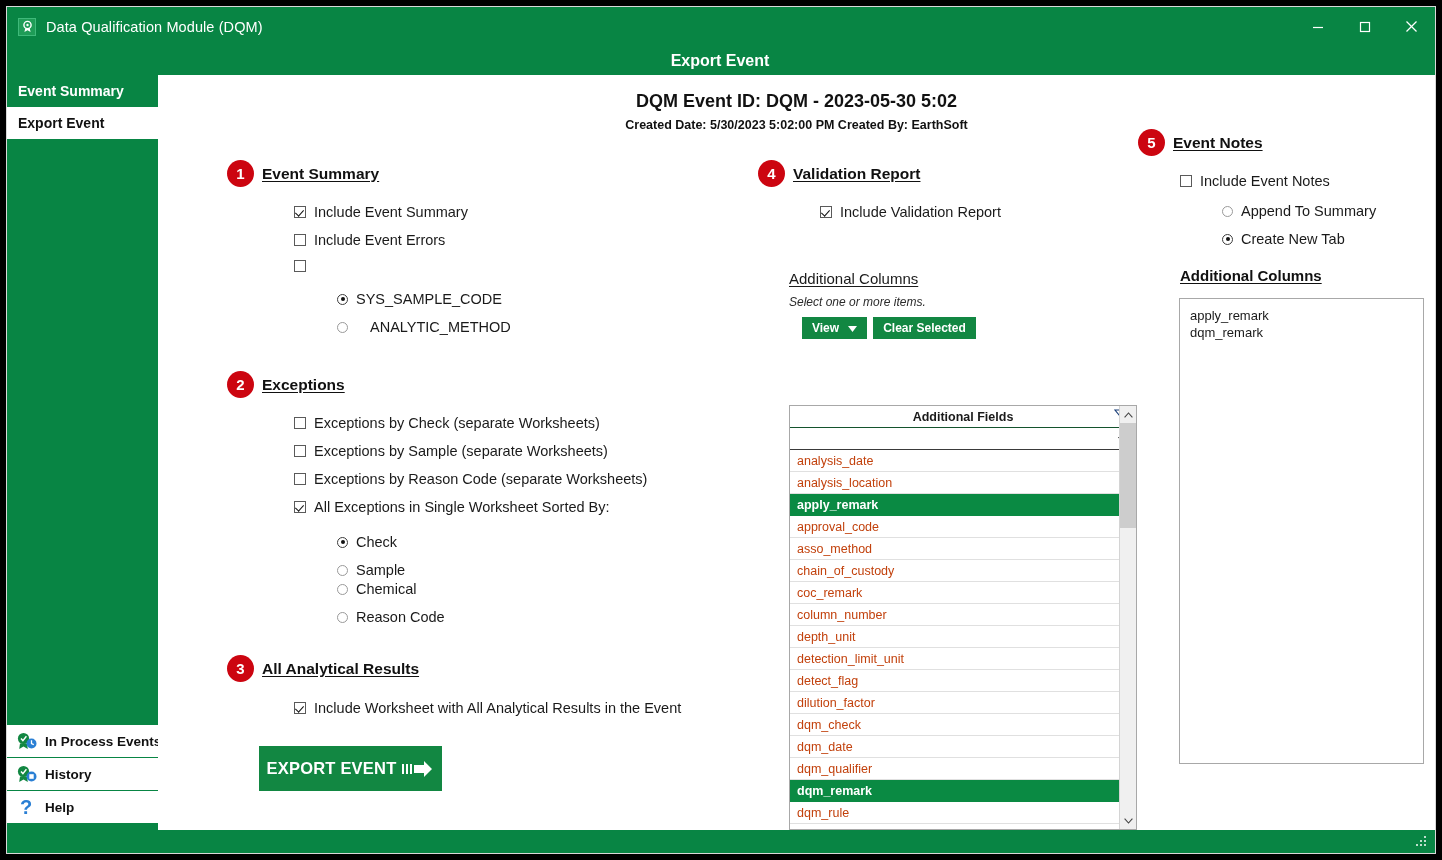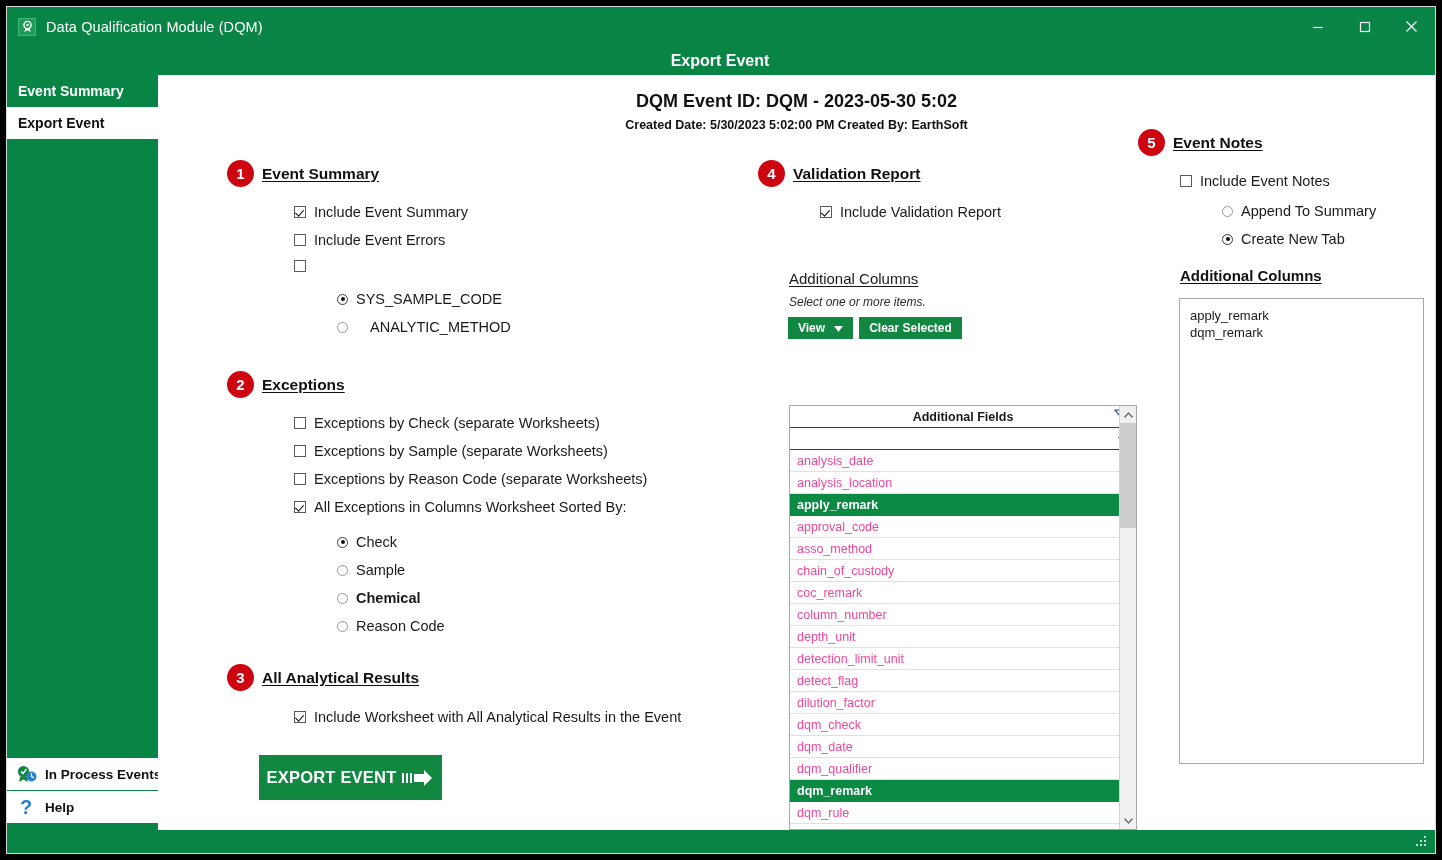--- a/index.html
+++ b/index.html
@@ -216,21 +216,21 @@
   .lb-dropdown {
     height: 22px;
     border-bottom: 1px solid #3a3a3a;
     display: flex; align-items: center; justify-content: flex-end;
     padding-right: 8px;
   }
   .lb-row {
     height: 22px;
     display: flex; align-items: center;
     padding-left: 7px;
-    font-size: 12.5px; color: #ec4899;
+    font-size: 12.5px; color: #c2410c;
     border-bottom: 1px solid #e0e0e0;
     white-space: nowrap;
   }
   .lb-row.sel {
     background: #0a8a43; color: #ffffff; font-weight: bold;
     border-bottom: 1px solid #0a8a43;
   }
   .vscroll {
     position: absolute; top: 0; right: 0; bottom: 0;
     width: 17px;
@@ -316,20 +316,32 @@
             <path d="M5 7.6 L6.9 9.6 L10.4 5.3" fill="none" stroke="#ffffff" stroke-width="1.5"></path>
             <path d="M4 12.5 L3.2 18 L7.5 15.6 L11.8 18 L11 12.5" fill="#128742"></path>
             <circle cx="15.5" cy="12.5" r="5" fill="#2a7fd4"></circle>
             <path d="M15.5 9.3 L15.5 12.6 L17.8 13.6" fill="none" stroke="#ffffff" stroke-width="1.3"></path>
           </svg>
         </span>
         <span>In Process Events</span>
       </div>
       <div class="side-btn">
         <span class="ico">
+          <svg width="22" height="20" viewBox="0 0 22 20">
+            <circle cx="7.5" cy="7.5" r="5.6" fill="#128742"></circle>
+            <path d="M5 7.6 L6.9 9.6 L10.4 5.3" fill="none" stroke="#ffffff" stroke-width="1.5"></path>
+            <path d="M4 12.5 L3.2 18 L7.5 15.6 L11.8 18 L11 12.5" fill="#128742"></path>
+            <circle cx="15.5" cy="12.5" r="5" fill="#2a7fd4"></circle>
+            <rect x="13.3" y="10.2" width="4.4" height="4.6" fill="#ffffff"></rect>
+          </svg>
+        </span>
+        <span>History</span>
+      </div>
+      <div class="side-btn">
+        <span class="ico">
           <svg width="22" height="22" viewBox="0 0 22 22">
             <text x="4" y="18" font-family="Liberation Sans, sans-serif" font-size="20" font-weight="bold" fill="#2a7fd4">?</text>
           </svg>
         </span>
         <span>Help</span>
       </div>
     </div>
   </div>
 
   <div class="content">
@@ -377,32 +389,32 @@
       <div class="opt" style="margin-left:67px; margin-top:12px;">
         <span class="cb"></span>
         <span>Exceptions by Sample (separate Worksheets)</span>
       </div>
       <div class="opt" style="margin-left:67px; margin-top:12px;">
         <span class="cb"></span>
         <span>Exceptions by Reason Code (separate Worksheets)</span>
       </div>
       <div class="opt" style="margin-left:67px; margin-top:12px;">
         <span class="cb checked"></span>
-        <span>All Exceptions in Columns Worksheet Sorted By:</span>
+        <span>All Exceptions in Single Worksheet Sorted By:</span>
       </div>
 
       <div class="opt" style="margin-left:110px; margin-top:19px;">
         <span class="rb checked on-border"></span>
         <span>Check</span>
       </div>
       <div class="opt" style="margin-left:110px; margin-top:12px;">
         <span class="rb"></span>
         <span>Sample</span>
       </div>
-      <div class="opt" style="margin-left:110px; margin-top:12px;font-weight:bold;">
+      <div class="opt" style="margin-left:110px; margin-top:3px;">
         <span class="rb"></span>
         <span>Chemical</span>
       </div>
       <div class="opt" style="margin-left:110px; margin-top:12px;">
         <span class="rb"></span>
         <span>Reason Code</span>
       </div>
 
       <div class="sec-head" style="margin-top:30px;">
         <span class="badge">3</span>
@@ -435,21 +447,21 @@
       </div>
 
       <div class="opt" style="margin-left:62px; margin-top:17px;">
         <span class="cb checked"></span>
         <span>Include Validation Report</span>
       </div>
 
       <div class="sub-head" style="margin-left:31px; margin-top:50px;">Additional Columns</div>
       <div class="hint" style="margin-left:31px; margin-top:8px;">Select one or more items.</div>
 
-      <div style="margin-left:30px; margin-top:8px; display:flex; gap:6px;">
+      <div style="margin-left:44px; margin-top:8px; display:flex; gap:6px;">
         <span class="gbtn">
           <span>View</span>
           <span class="caret">
             <svg width="9" height="6" viewBox="0 0 9 6">
                 <path d="M0 0 L9 0 L4.5 6 Z" fill="#ffffff"></path>
               </svg>
           </span>
         </span>
         <span class="gbtn">
           <span>Clear Selected</span>

